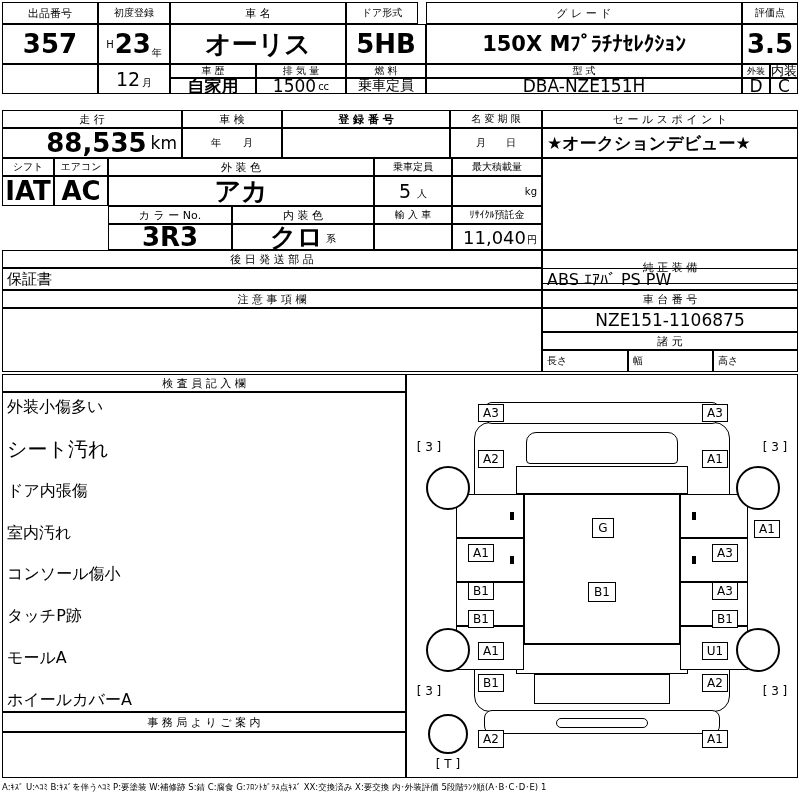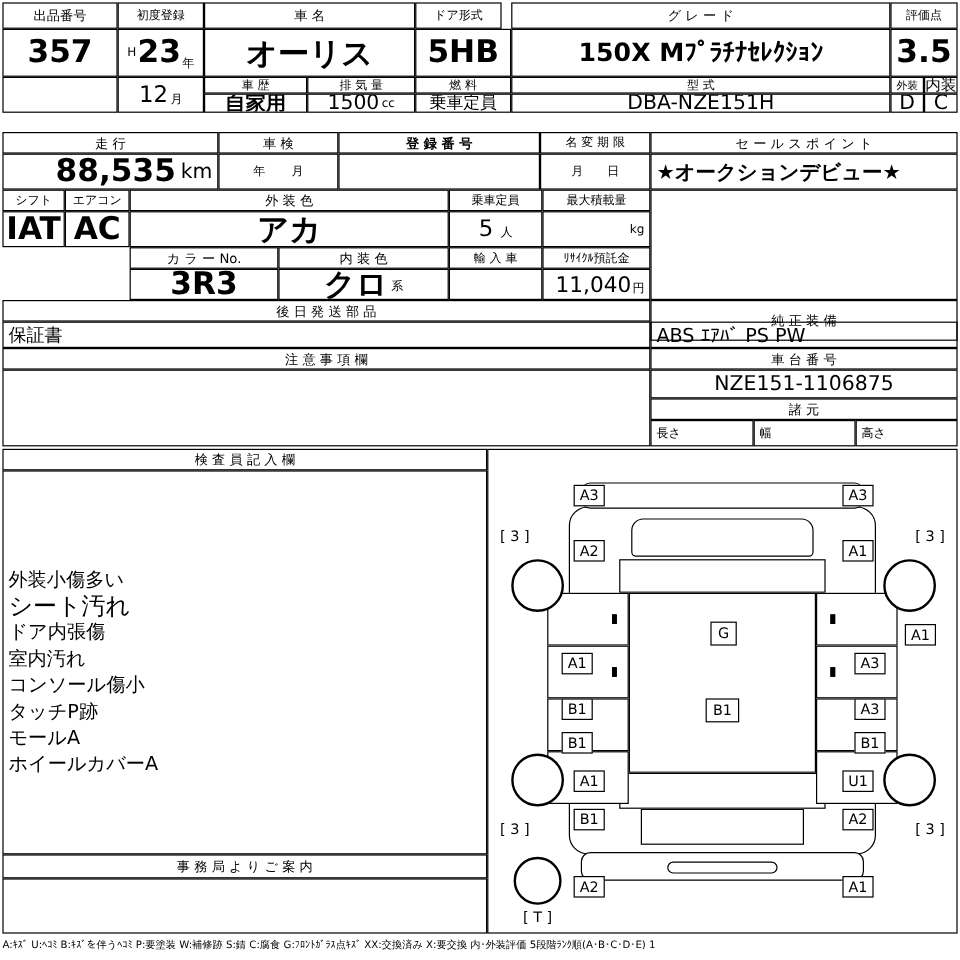--- a/index.html
+++ b/index.html
@@ -265,21 +265,21 @@
   <div class="bx left" style="left:628px;top:350px;width:85px;height:22px;">
     <span class="lbl-sm">幅</span>
   </div>
   <div class="bx left" style="left:713px;top:350px;width:85px;height:22px;">
     <span class="lbl-sm">高さ</span>
   </div>
 
   <div class="bx" style="left:2px;top:374px;width:404px;height:18px;">
     <span class="lbl">検 査 員 記 入 欄</span>
   </div>
-  <div class="bx" style="left:2px;top:392px;width:404px;height:320px;align-items:flex-start;justify-content:center;padding:16px 0 0 4px;flex-direction:column;">
+  <div class="bx" style="left:2px;top:392px;width:404px;height:320px;align-items:flex-start;justify-content:space-between;padding:3px 0 0 4px;flex-direction:column;">
     <div style="font-size:16px;line-height:22px;">外装小傷多い</div>
     <div style="font-size:20px;line-height:22px;">シート汚れ</div>
     <div style="font-size:16px;line-height:22px;">ドア内張傷</div>
     <div style="font-size:16px;line-height:22px;">室内汚れ</div>
     <div style="font-size:16px;line-height:22px;">コンソール傷小</div>
     <div style="font-size:16px;line-height:22px;">タッチP跡</div>
     <div style="font-size:16px;line-height:22px;">モールA</div>
     <div style="font-size:16px;line-height:22px;">ホイールカバーA</div>
   </div>
 

